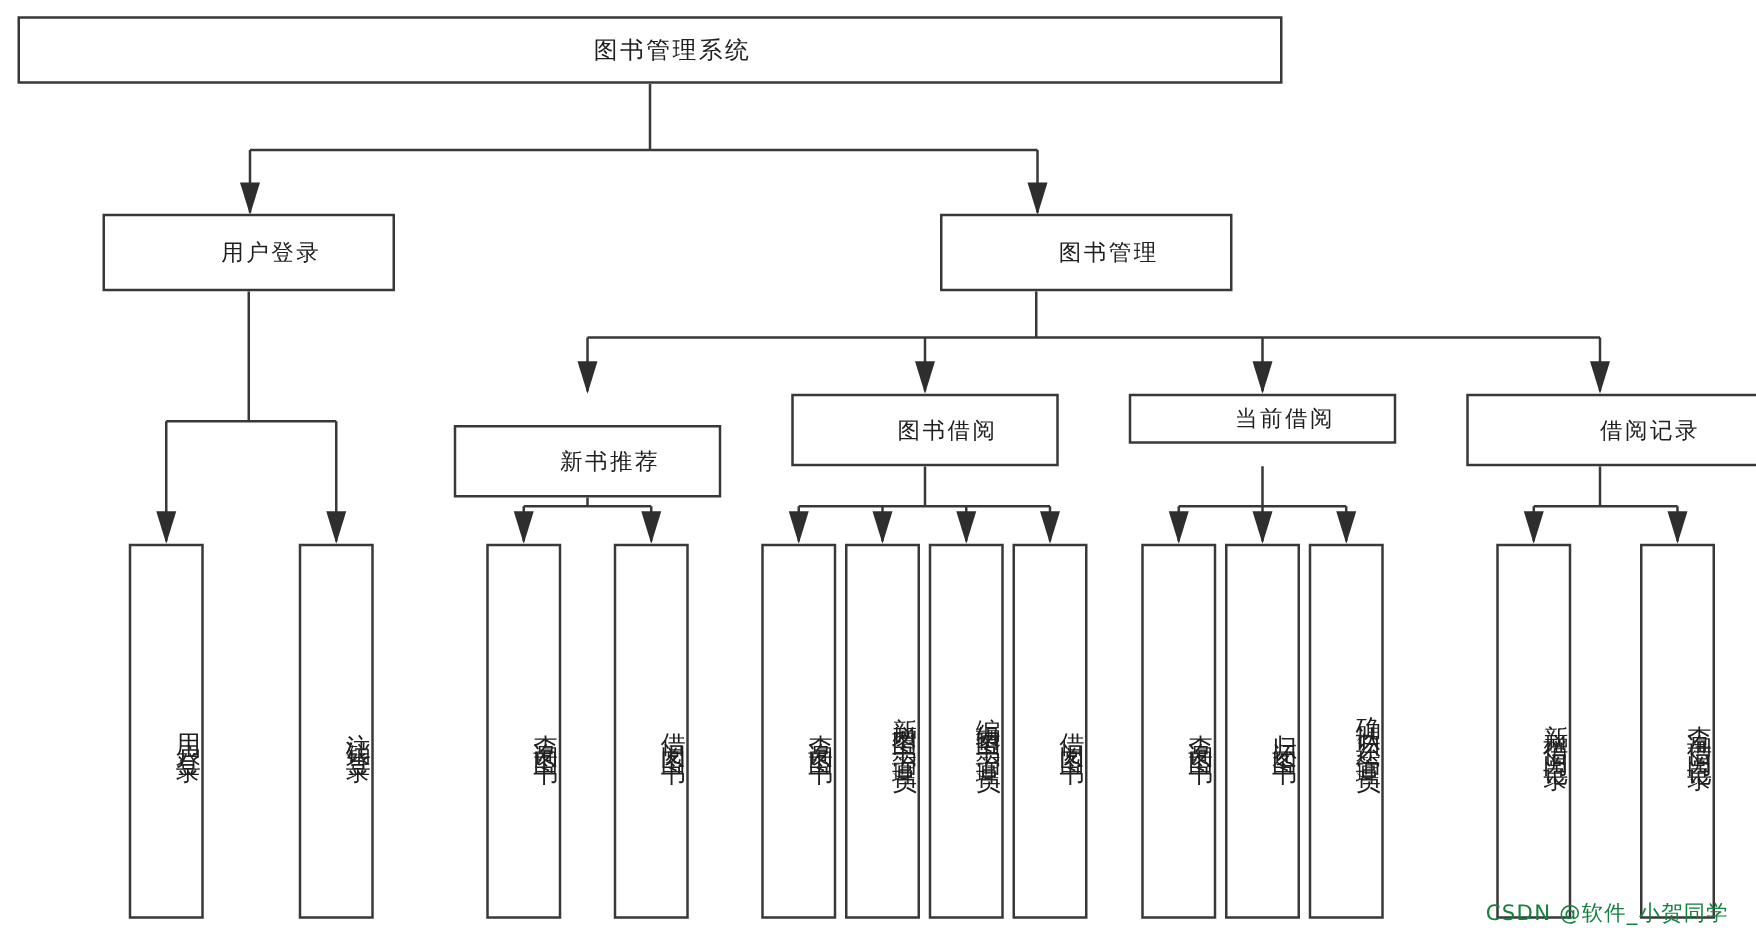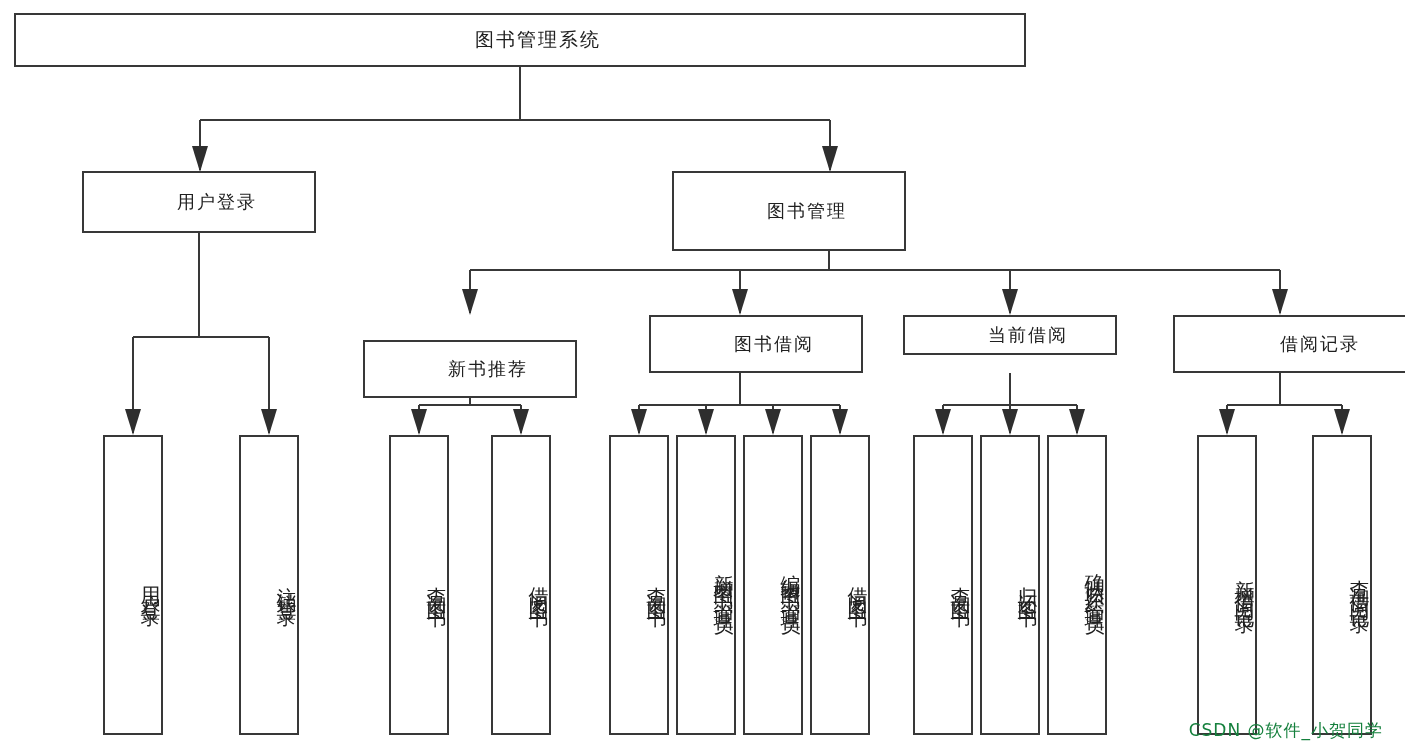--- a/index.html
+++ b/index.html
@@ -82,24 +82,24 @@
       <use href="#arrowhead" transform="translate(1010,435)"></use>
       <use href="#arrowhead" transform="translate(1077,435)"></use>
       <use href="#arrowhead" transform="translate(1227,435)"></use>
       <use href="#arrowhead" transform="translate(1342,435)"></use>
     </g>
   </svg>
 
   <div class="box h-node root-node" style="left:14px;top:13px;width:1012px;height:54px;">图书管理系统</div>
 
   <div class="box h-node" style="left:82px;top:171px;width:234px;height:62px;">用户登录</div>
-  <div class="box h-node" style="left:672px;top:171px;width:234px;height:80px;">图书管理</div>
+  <div class="box h-node" style="left:752px;top:171px;width:234px;height:62px;">图书管理</div>
 
   <div class="box h-node" style="left:363px;top:315px;width:214px;height:58px;margin-top:25px;">新书推荐</div>
-  <div class="box h-node" style="left:633px;top:315px;width:214px;height:58px;margin-left:16px;">图书借阅</div>
+  <div class="box h-node" style="left:633px;top:315px;width:214px;height:58px;">图书借阅</div>
   <div class="box h-node" style="left:903px;top:315px;width:214px;height:40px;">当前借阅</div>
   <div class="box h-node" style="left:1173px;top:315px;width:258px;height:58px;">借阅记录</div>
 
   <div class="box v-node" style="left:103px;top:435px;width:60px;height:300px;">用户登录</div>
   <div class="box v-node" style="left:239px;top:435px;width:60px;height:300px;">注销登录</div>
 
   <div class="box v-node" style="left:389px;top:435px;width:60px;height:300px;">查询图书</div>
   <div class="box v-node" style="left:491px;top:435px;width:60px;height:300px;">借阅图书</div>
 
   <div class="box v-node" style="left:609px;top:435px;width:60px;height:300px;">查询图书</div>

